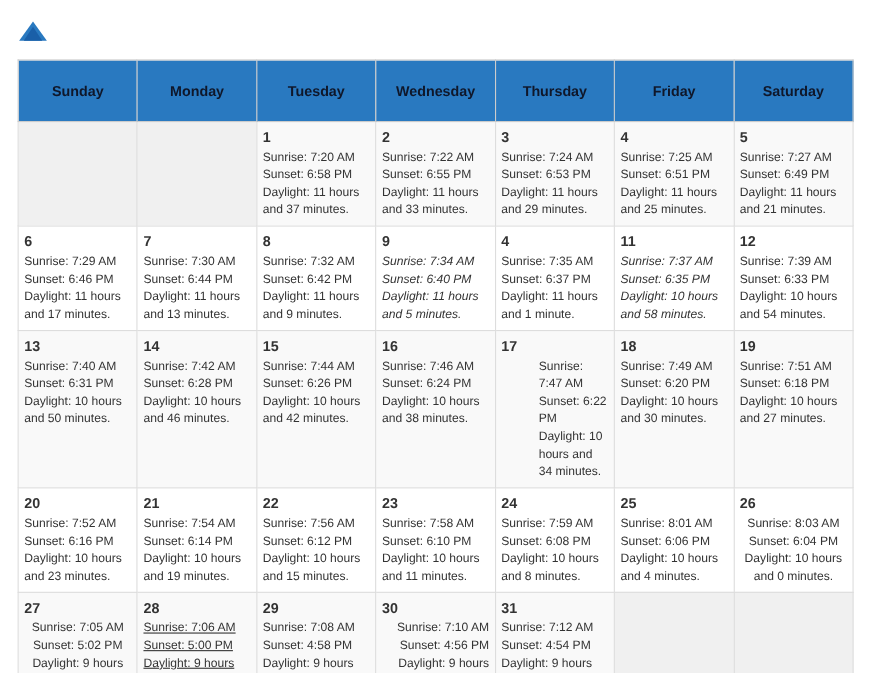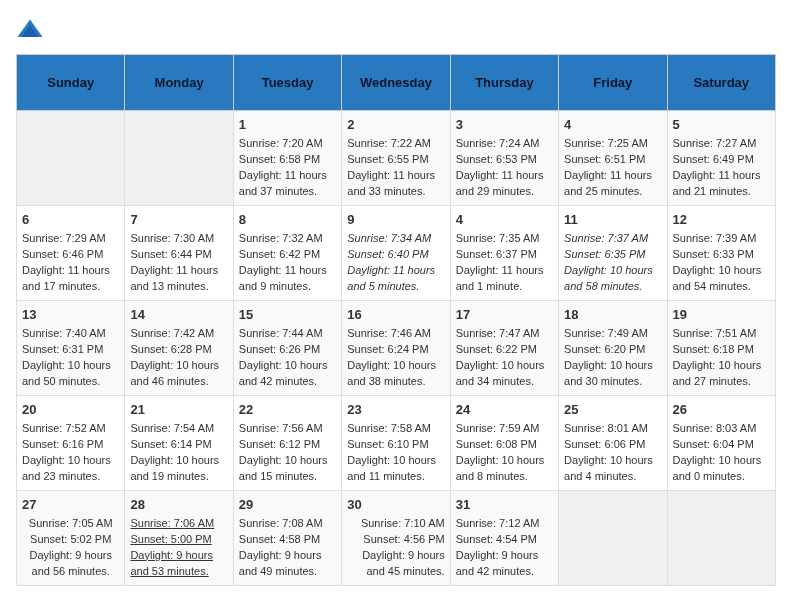--- a/index.html
+++ b/index.html
@@ -220,21 +220,21 @@
 Daylight: 10 hours and 42 minutes.</span>
         </td>
         <td>
           <span class="cell-day">16</span>
           <span class="cell-info" style="white-space: pre-line;">Sunrise: 7:46 AM
 Sunset: 6:24 PM
 Daylight: 10 hours and 38 minutes.</span>
         </td>
         <td>
           <span class="cell-day">17</span>
-          <span class="cell-info" style="white-space: pre-line;">Sunrise: 7:47 AM
+          <span class="cell-info" style="white-space: pre-line; margin-left: 34px;">Sunrise: 7:47 AM
 Sunset: 6:22 PM
 Daylight: 10 hours and 34 minutes.</span>
         </td>
         <td>
           <span class="cell-day">18</span>
           <span class="cell-info" style="white-space: pre-line;">Sunrise: 7:49 AM
 Sunset: 6:20 PM
 Daylight: 10 hours and 30 minutes.</span>
         </td>
         <td>
@@ -276,21 +276,21 @@
 Daylight: 10 hours and 8 minutes.</span>
         </td>
         <td>
           <span class="cell-day">25</span>
           <span class="cell-info" style="white-space: pre-line;">Sunrise: 8:01 AM
 Sunset: 6:06 PM
 Daylight: 10 hours and 4 minutes.</span>
         </td>
         <td>
           <span class="cell-day">26</span>
-          <span class="cell-info" style="white-space: pre-line;">Sunrise: 8:03 AM
+          <span class="cell-info" style="white-space: pre-line; text-align: center;">Sunrise: 8:03 AM
 Sunset: 6:04 PM
 Daylight: 10 hours and 0 minutes.</span>
         </td>
       </tr>
       <tr>
         <td>
           <span class="cell-day">27</span>
           <span class="cell-info" style="white-space: pre-line; text-align: center;">Sunrise: 7:05 AM
 Sunset: 5:02 PM
 Daylight: 9 hours and 56 minutes.</span>

